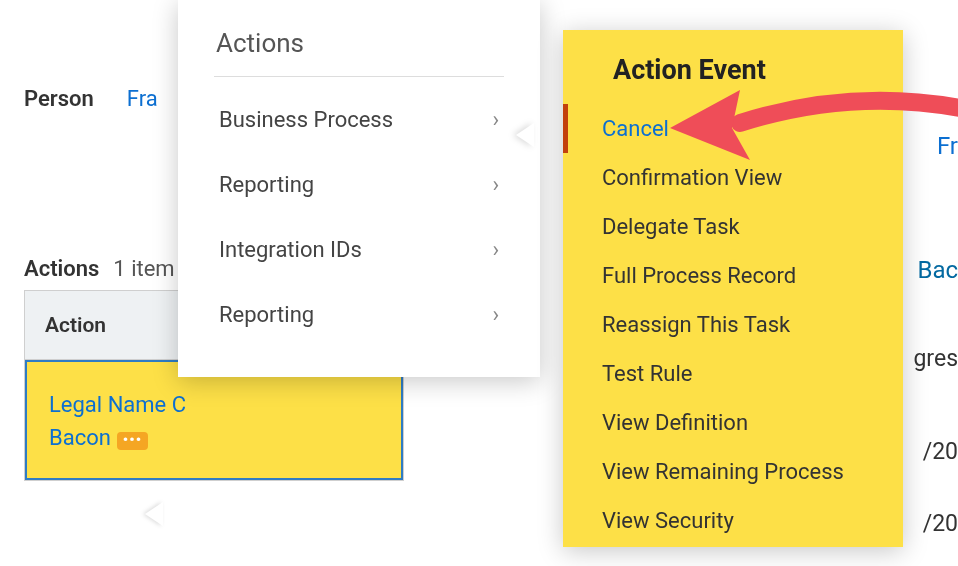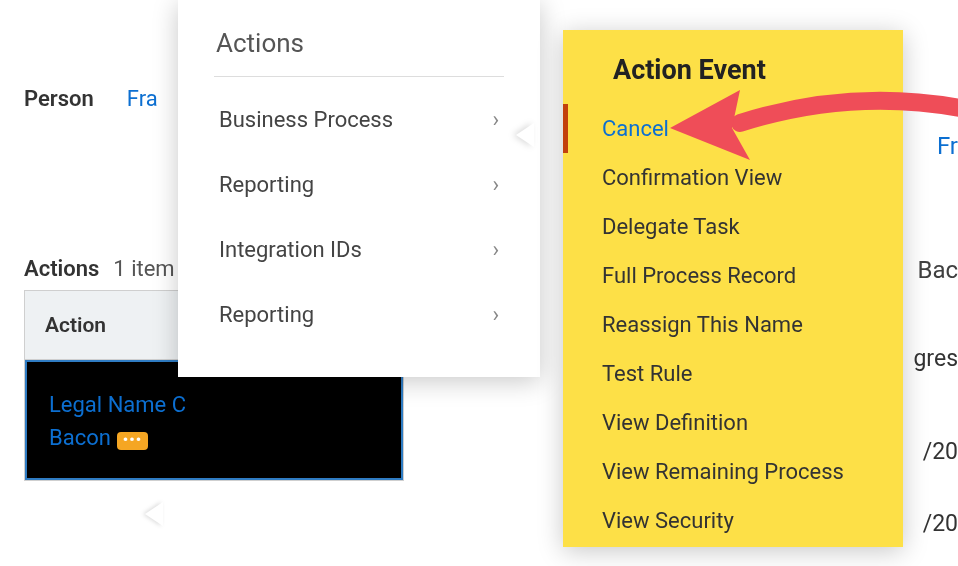--- a/index.html
+++ b/index.html
@@ -67,21 +67,21 @@
       border-bottom: 1px solid #cfcfcf;
     }
     .table-header-text {
       font-weight: 600;
       font-size: 21px;
       color: #333;
       margin-top: 41px;
     }
     .table-cell {
       padding: 26px 22px 22px 22px;
-      background: #000000;
+      background: #fde047;
       border: 2px solid #2f7cc3;
       min-height: 120px;
     }
     .cell-link {
       color: #0c6fd1;
       font-size: 22px;
       line-height: 1.5;
     }
     .more-chip {
       display: inline-flex;
@@ -119,21 +119,21 @@
       position: absolute;
       right: 0;
       top: 132px;
       color: #0c6fd1;
       font-size: 24px;
     }
     .right-link2 {
       position: absolute;
       right: 0;
       top: 256px;
-      color: #404040;
+      color: #0369a1;
       font-size: 24px;
     }
     .right-text1 {
       position: absolute;
       right: 0;
       top: 345px;
       color: #333;
       font-size: 23px;
     }
     .right-text2 {
@@ -307,21 +307,21 @@
 </div>
 
 <div class="p1-tail"></div>
 
 <div class="panel2">
   <div class="panel2-title">Action Event</div>
   <div class="p2-item active">Cancel</div>
   <div class="p2-item">Confirmation View</div>
   <div class="p2-item">Delegate Task</div>
   <div class="p2-item">Full Process Record</div>
-  <div class="p2-item">Reassign This Name</div>
+  <div class="p2-item">Reassign This Task</div>
   <div class="p2-item">Test Rule</div>
   <div class="p2-item">View Definition</div>
   <div class="p2-item">View Remaining Process</div>
   <div class="p2-item">View Security</div>
 </div>
 
 <svg class="arrow-svg" viewBox="0 0 290 90">
   <path d="M 290 30 Q 180 10 70 45" stroke="#ef4d58" stroke-width="18" fill="none" stroke-linecap="round"></path>
   <polygon points="0,50 70,12 62,50 80,82" fill="#ef4d58"></polygon>
 </svg>

